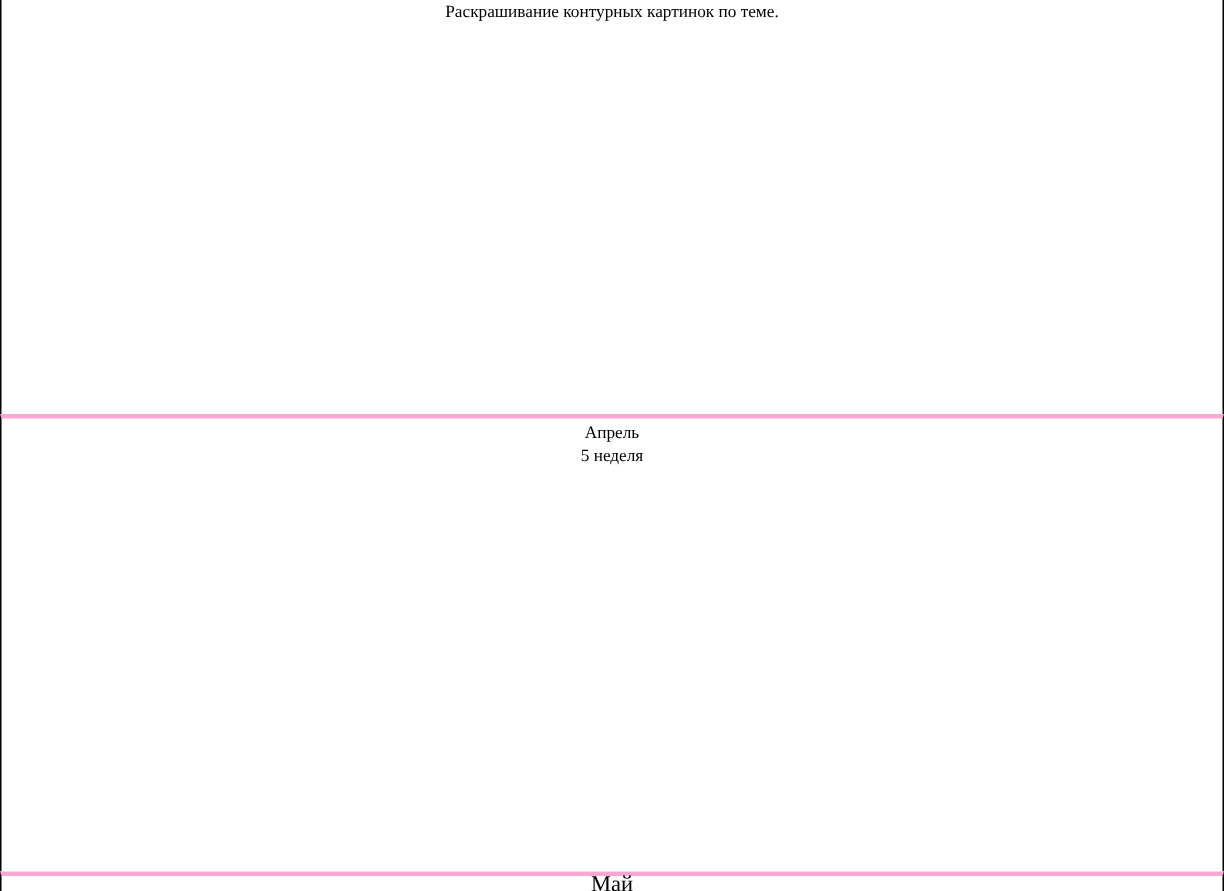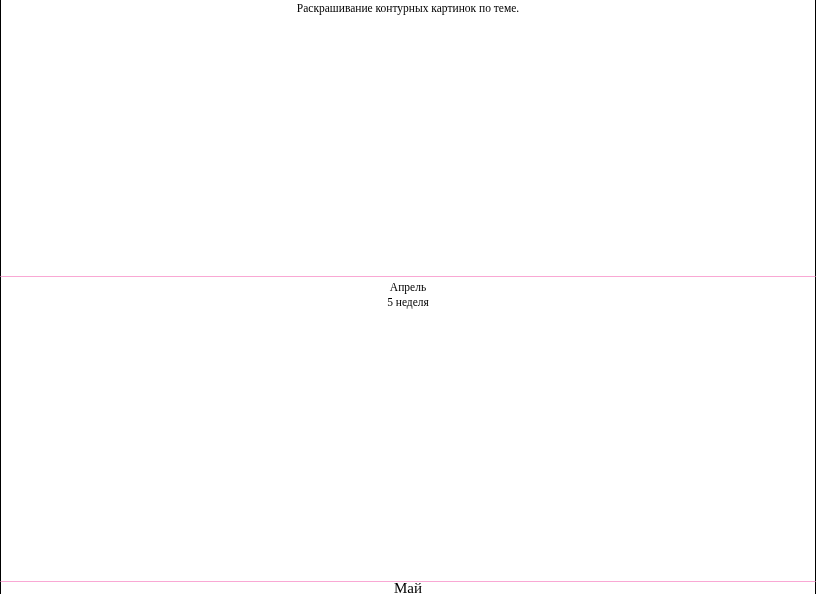--- a/index.html
+++ b/index.html
@@ -28,21 +28,21 @@
     width: 816px;
     height: 594px;
   }
   .row {
     position: absolute;
     left: 0;
     width: 816px;
     box-sizing: border-box;
     border-left: 1px solid #000000;
     border-right: 1px solid #000000;
-    border-top: 1px solid #f9a8d4;
+    border-top: 3px solid #f9a8d4;
   }
   .row-top-note {
     top: 0;
     height: 276px;
     border-top: none;
   }
   .row-april {
     top: 276px;
     height: 305px;
   }

